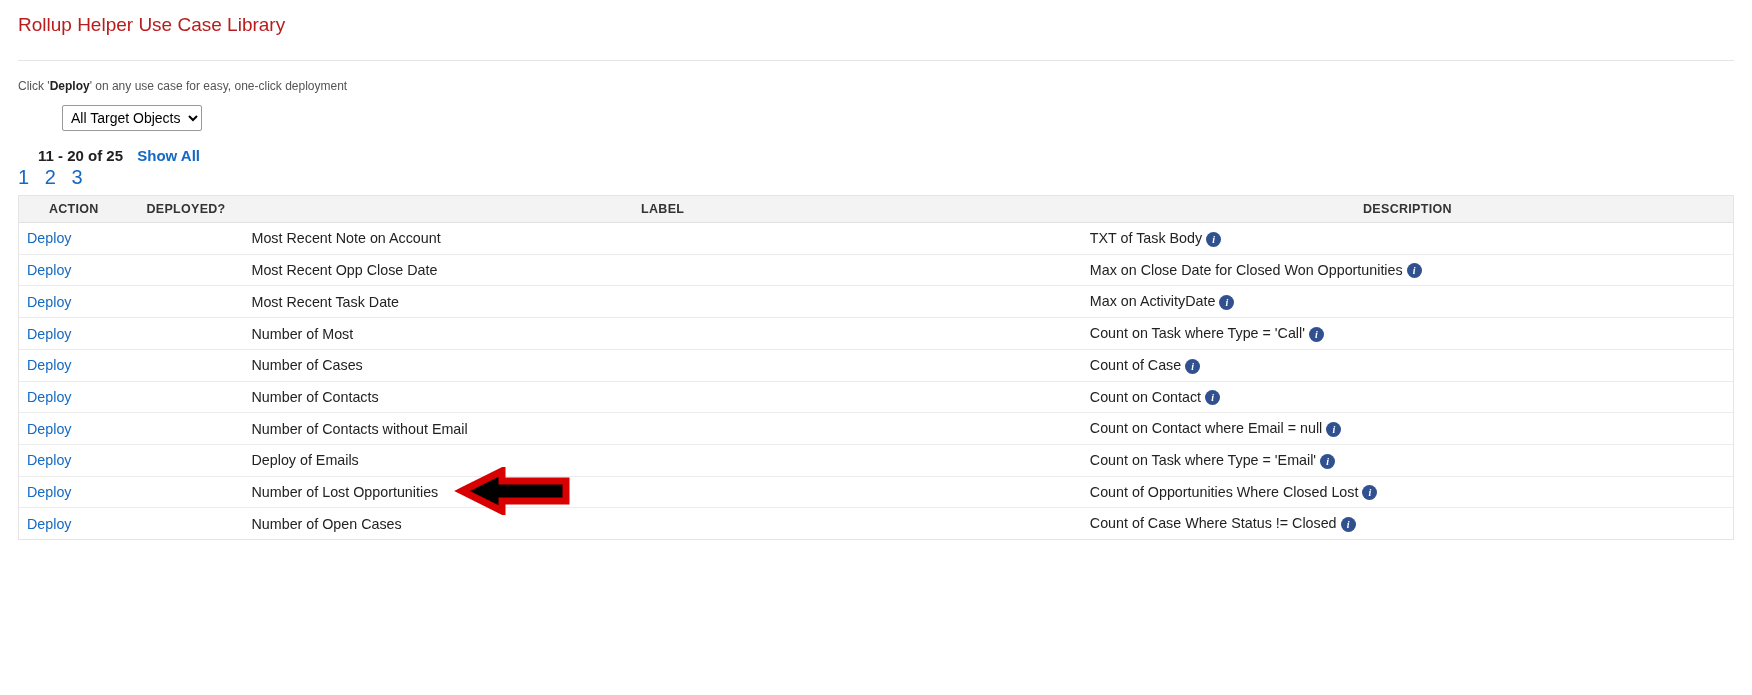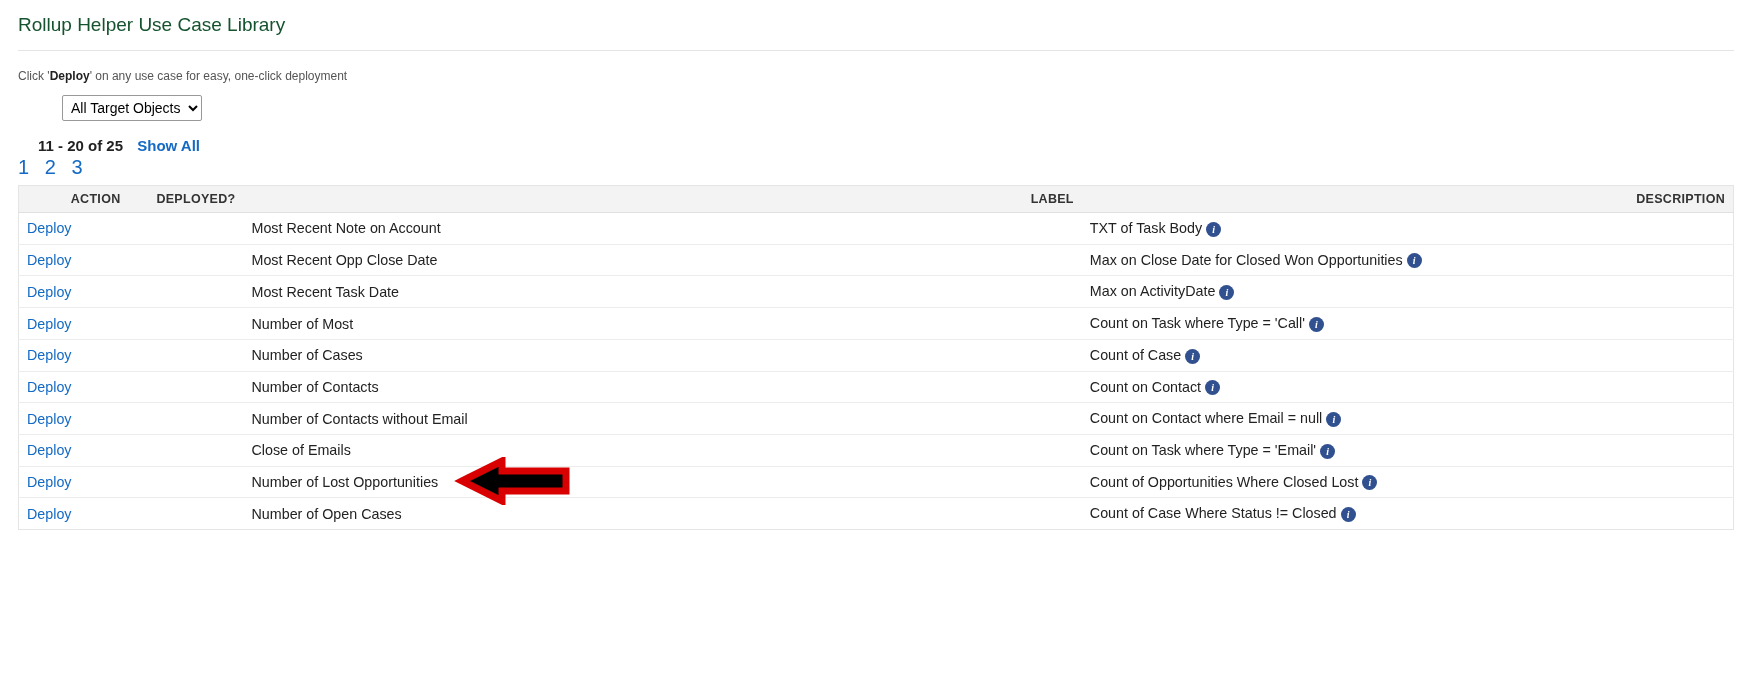--- a/index.html
+++ b/index.html
@@ -8,22 +8,22 @@
       font-size: 14px;
       color: #222;
       background: #fff;
     }
     .container {
       padding: 14px 18px;
     }
     .page-title {
       font-size: 19px;
       font-weight: 400;
-      color: #14532d;
-      padding-bottom: 14px;
+      color: #b91c1c;
+      padding-bottom: 24px;
       border-bottom: 1px solid #e5e5e5;
     }
     .instruction {
       font-size: 12px;
       color: #555;
       margin: 18px 0 12px 0;
     }
     .instruction strong { color: #222; font-weight: 600; }
     .select-wrap {
       margin-left: 6px;
@@ -61,21 +61,21 @@
     }
     table {
       width: 100%;
       border-collapse: collapse;
       border: 1px solid #e5e5e5;
     }
     thead th {
       background: #f3f3f3;
       font-size: 12.5px;
       font-weight: 700;
-      text-align: right;
+      text-align: center;
       color: #333;
       padding: 6px 8px;
       border-bottom: 1px solid #e0e0e0;
       text-transform: uppercase;
       letter-spacing: 0.3px;
     }
     tbody td {
       padding: 7px 8px;
       border-bottom: 1px solid #ececec;
       font-size: 14.3px;
@@ -197,21 +197,21 @@
         </tr>
         <tr>
           <td class="col-action"><span class="deploy-link">Deploy</span></td>
           <td class="col-deployed"></td>
           <td class="col-label" id="label-cell-6" style="position: relative;">Number of Contacts without Email</td>
           <td class="col-desc"><span>Count on Contact where Email = null</span><span class="info-icon">i</span></td>
         </tr>
         <tr>
           <td class="col-action"><span class="deploy-link">Deploy</span></td>
           <td class="col-deployed"></td>
-          <td class="col-label" id="label-cell-7" style="position: relative;">Close of Emails</td>
+          <td class="col-label" id="label-cell-7" style="position: relative;">Deploy of Emails</td>
           <td class="col-desc"><span>Count on Task where Type = 'Email'</span><span class="info-icon">i</span></td>
         </tr>
         <tr>
           <td class="col-action"><span class="deploy-link">Deploy</span></td>
           <td class="col-deployed"></td>
           <td class="col-label" id="label-cell-8" style="position: relative;">Number of Lost Opportunities<svg width="120" height="48" viewBox="0 0 120 48" class="arrow-callout" style="left: 210px; top: -10px;">
               <path d="M 8 24 L 48 4 L 48 14 L 112 14 L 112 34 L 48 34 L 48 44 Z" fill="#000" stroke="#d80000" stroke-width="7" stroke-linejoin="miter"></path>
             </svg></td>
           <td class="col-desc"><span>Count of Opportunities Where Closed Lost</span><span class="info-icon">i</span></td>
         </tr>

